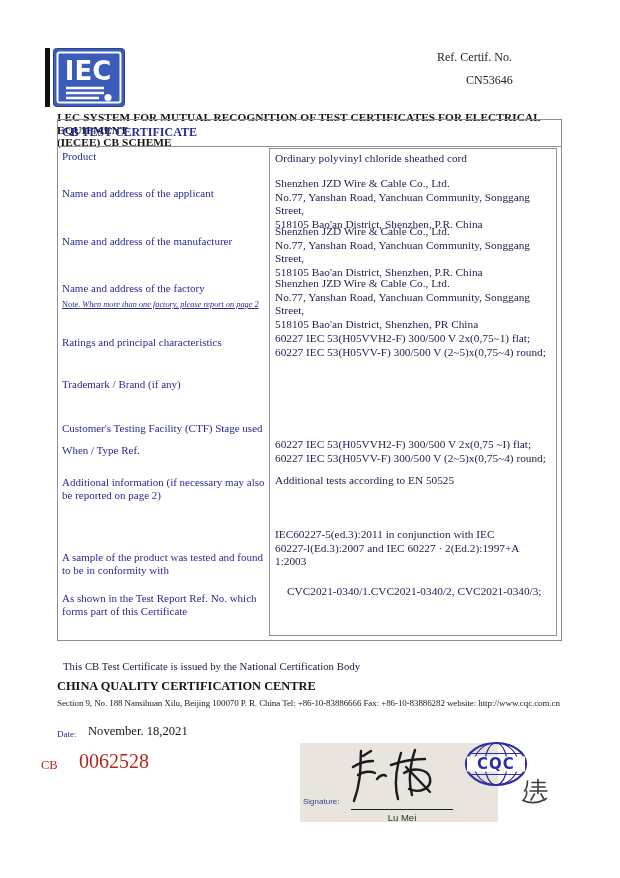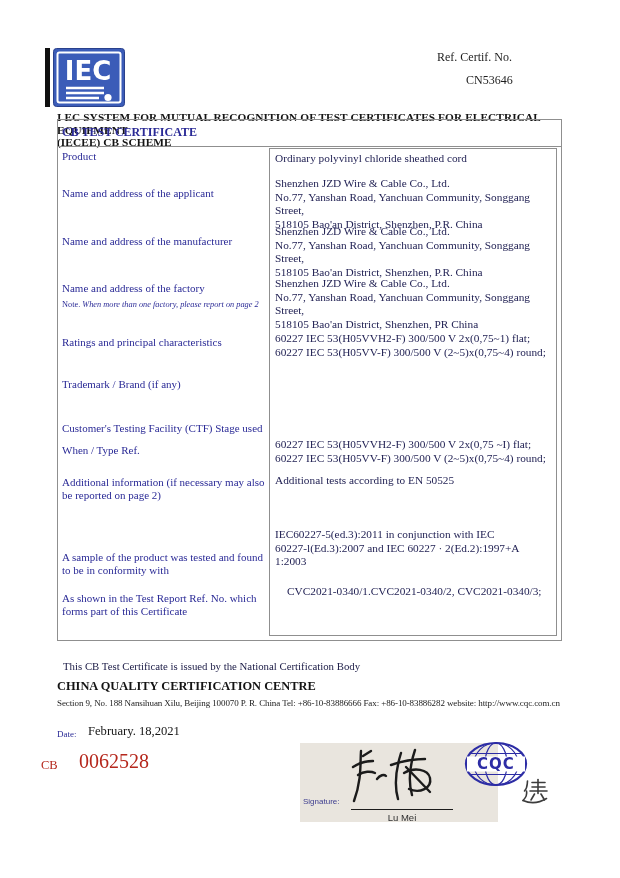--- a/index.html
+++ b/index.html
@@ -28,21 +28,21 @@
     font-size:12px; font-weight:bold; color:#2a2a96;
   }
   .value-box {
     position:absolute; left:211px; top:28px; width:288px; height:488px;
     border:1px solid #8f8f8f;
   }
   .lbl {
     position:absolute; left:4px; width:204px;
     font-size:11px; line-height:12.6px; color:#2a2a96;
   }
-  .note { font-size:8.3px; color:#2a2a96; }
+  .note { font-size:8.3px; color:#2a2a96;text-decoration:underline; }
   .note .it { font-style:italic; }
   .val {
     position:absolute; left:5px; width:278px;
     font-size:11.3px; line-height:13.6px; color:#232355;
   }
   
   .issued { position:absolute; left:63px; top:628px; font-size:10.8px; color:#20204a; }
   .centre-name { position:absolute; left:57px; top:647px; font-size:12.4px; font-weight:bold; color:#141414; }
   .centre-addr { position:absolute; left:57px; top:666px; font-size:9px; color:#222222; white-space:nowrap; letter-spacing:-0.1px; }
   .date-label { position:absolute; left:57px; top:697px; font-size:9px; color:#2a2a96; }
@@ -138,21 +138,21 @@
 
       <div class="val" style="top:436px; padding-left:12px">CVC2021-0340/1.CVC2021-0340/2, CVC2021-0340/3;</div>
     </div>
   </div>
 
   <div class="issued">This CB Test Certificate is issued by the National Certification Body</div>
   <div class="centre-name">CHINA QUALITY CERTIFICATION CENTRE</div>
   <div class="centre-addr">Section 9, No. 188 Nansihuan Xilu, Beijing 100070 P. R. China Tel: +86-10-83886666 Fax: +86-10-83886282 website: http://www.cqc.com.cn</div>
 
   <div class="date-label">Date:</div>
-  <div class="date-value">February. 18,2021</div>
+  <div class="date-value">November. 18,2021</div>
 
   <div class="cb-prefix">CB</div>
   <div class="cb-number">0062528</div>
 
   <div class="stamp-bg"></div>
 
   <div class="sig-svg">
     <svg width="108" height="62" viewBox="0 0 108 62" xmlns="http://www.w3.org/2000/svg">
       <g fill="none" stroke="#1b1b1b" stroke-width="2.4" stroke-linecap="round">
         <path d="M15,6 C14,18 16,34 8,56"></path>

